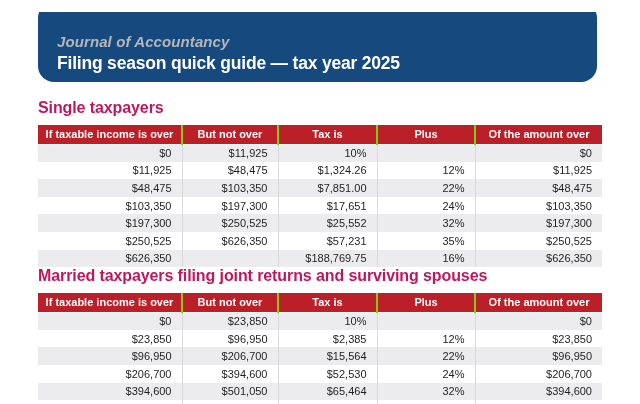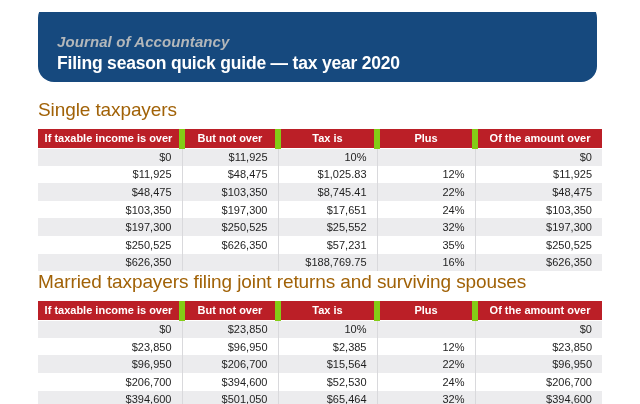--- a/index.html
+++ b/index.html
@@ -19,53 +19,53 @@
     color: var(--brand-color, #b3b7ba); letter-spacing: 0.1px; line-height: 1.1;
   }
   .banner .title {
     font-size: 17.5px; font-weight: bold; color: #ffffff; margin-top: 3px;
     letter-spacing: -0.2px; line-height: 1.1;
   }
 
   .content { position: absolute; left: 38px; top: 70px; width: 564px; }
 
   h2.section-title {
-    font-size: 19px; font-weight: normal; color: #a16207; letter-spacing: -0.1px;
+    font-size: 16px; font-weight: bold; color: #be185d; letter-spacing: -0.1px;
   }
   .section-1 h2 { margin-top: 17px; margin-bottom: 8px; }
   .section-2 h2 { margin-bottom: 8px; }
 
   table { border-collapse: collapse; table-layout: fixed; width: 564px; }
 
   thead th {
     background: var(--table-header-bg, #bb1f27);
     color: #ffffff; font-weight: bold; font-size: 11px;
     height: 19px; text-align: center; vertical-align: middle;
-    border-left: 6px solid #84cc16; border-bottom: 1px solid #ffffff;
+    border-left: 2px solid #84cc16; border-bottom: 1px solid #ffffff;
     overflow: hidden; white-space: nowrap;
   }
   thead th:first-child { border-left: none; }
 
   tbody td {
     font-size: 11px; height: 17.6px; text-align: right; vertical-align: middle;
     padding-right: 10px; white-space: nowrap; overflow: hidden;
     border-left: 1px solid #d9d9dc;
   }
   tbody td:first-child { border-left: none; }
   tbody tr:nth-child(odd) td { background: var(--row-alt-bg, #ececee); }
   tbody tr:nth-child(even) td { background: #ffffff; }
 </style>
 </head>
 <body>
 
 <div class="page">
 
   <div class="banner">
     <div class="brand">Journal of Accountancy</div>
-    <div class="title">Filing season quick guide — tax year 2020</div>
+    <div class="title">Filing season quick guide — tax year 2025</div>
   </div>
 
   <div class="content">
 
     <div class="section-1">
       <h2 class="section-title">Single taxpayers</h2>
       <table>
         <colgroup>
           <col style="width:144px">
             <col style="width:96px">
@@ -86,28 +86,28 @@
             <tr>
               <td>$0</td>
               <td>$11,925</td>
               <td>10%</td>
               <td></td>
               <td>$0</td>
             </tr>
             <tr>
               <td>$11,925</td>
               <td>$48,475</td>
-              <td>$1,025.83</td>
+              <td>$1,324.26</td>
               <td>12%</td>
               <td>$11,925</td>
             </tr>
             <tr>
               <td>$48,475</td>
               <td>$103,350</td>
-              <td>$8,745.41</td>
+              <td>$7,851.00</td>
               <td>22%</td>
               <td>$48,475</td>
             </tr>
             <tr>
               <td>$103,350</td>
               <td>$197,300</td>
               <td>$17,651</td>
               <td>24%</td>
               <td>$103,350</td>
             </tr>

